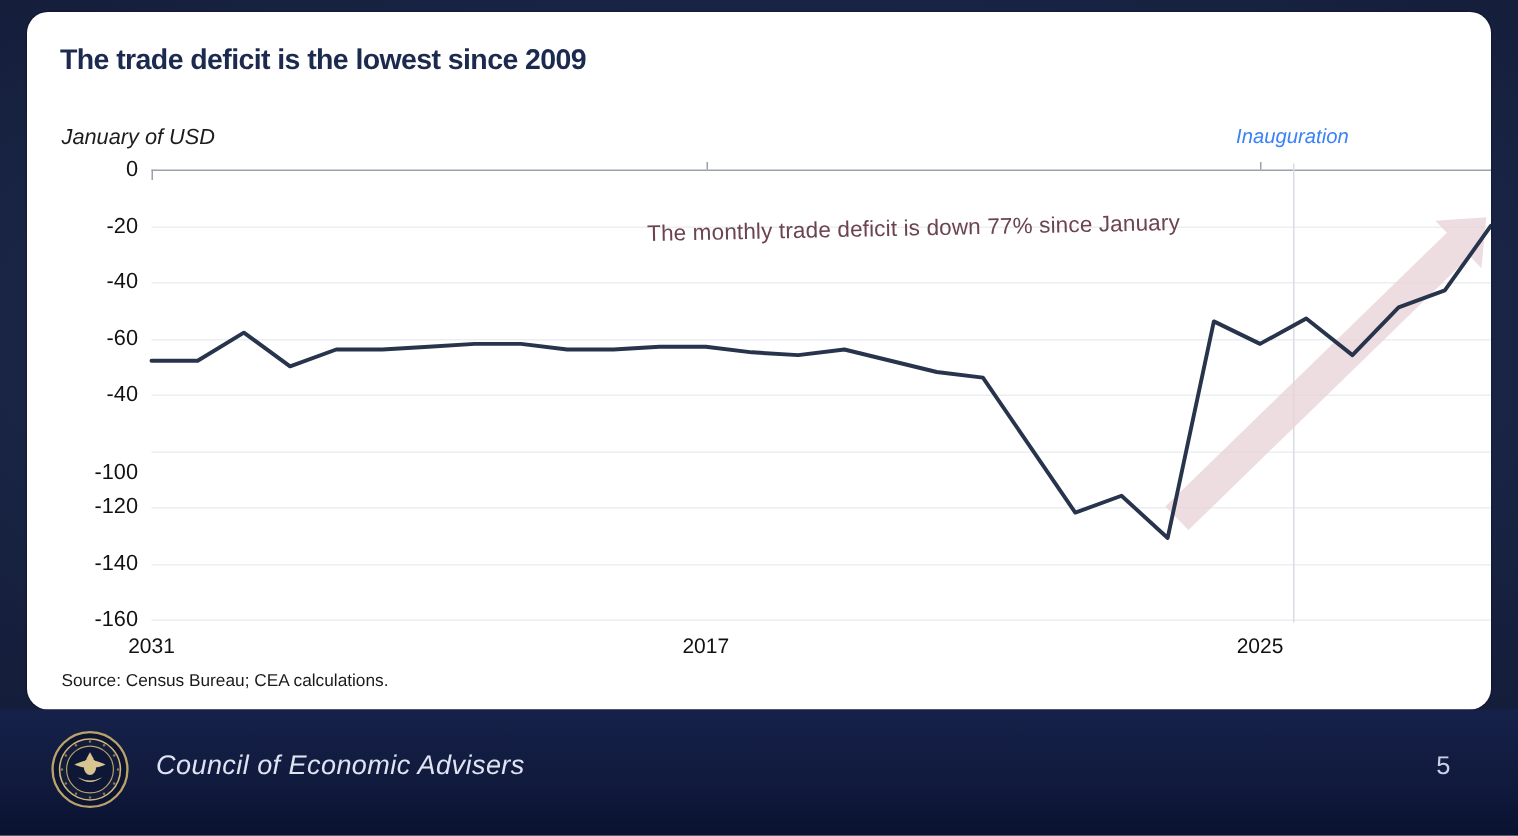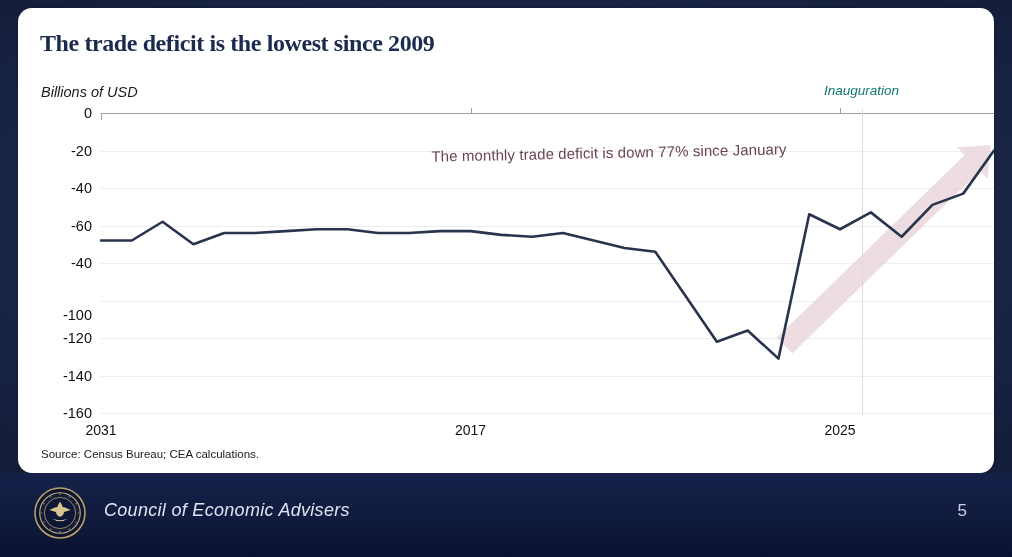--- a/index.html
+++ b/index.html
@@ -21,23 +21,22 @@
     left:18px;top:8px;width:976px;height:465px;
     background:#ffffff;
     border-radius:14px;
     box-shadow:0 0 0 1px rgba(0,0,0,.15);
     overflow:hidden;
   }
   #slide-inner{position:absolute;inset:0;}
 
   #title{
     position:absolute;left:22px;top:22px;
-    font-size:24px;font-weight:bold;color:#1b2a4e;
+    font-size:19px;font-weight:bold;color:#1b2a4e;
     letter-spacing:-.4px;
-    font-family:Liberation Serif, serif;
   }
   #axis-unit{
     position:absolute;left:23px;top:76px;
     font-size:14.5px;font-style:italic;color:#1c1c1c;
   }
   #source{
     position:absolute;left:23px;top:440px;
     font-size:11.5px;color:#1a1a1a;
   }
 
@@ -69,21 +68,21 @@
   }
 
   
   #inaug-line{
     position:absolute;top:-4px;bottom:-2px;width:1px;
     background:#d9dbe2;
   }
   #inaug-label{
     position:absolute;
     transform:translateX(-50%);
-    font-size:13.5px;font-style:italic;color:#0f766e;
+    font-size:13.5px;font-style:italic;color:#3b82f6;
     white-space:nowrap;
   }
 
   
   #annotation{
     position:absolute;
     font-size:15px;color:#6b4450;
     white-space:nowrap;
     letter-spacing:.1px;
   }
@@ -109,21 +108,21 @@
 </style>
 </head>
 <body>
 
 <div id="backdrop"></div>
 
 <div id="slide">
   <div id="slide-inner">
 
     <div id="title">The trade deficit is the lowest since 2009</div>
-    <div id="axis-unit">Billions of USD</div>
+    <div id="axis-unit">January of USD</div>
 
     <div id="plot">
       <div id="axis-left-stub"></div>
       <div id="gridlines">
           <div class="gridline zero" style="top: 0px;"></div>
           <div class="gridline" style="top: 37.5px;"></div>
           <div class="gridline" style="top: 75px;"></div>
           <div class="gridline" style="top: 112.5px;"></div>
           <div class="gridline" style="top: 150px;"></div>
           <div class="gridline" style="top: 187.5px;"></div>

